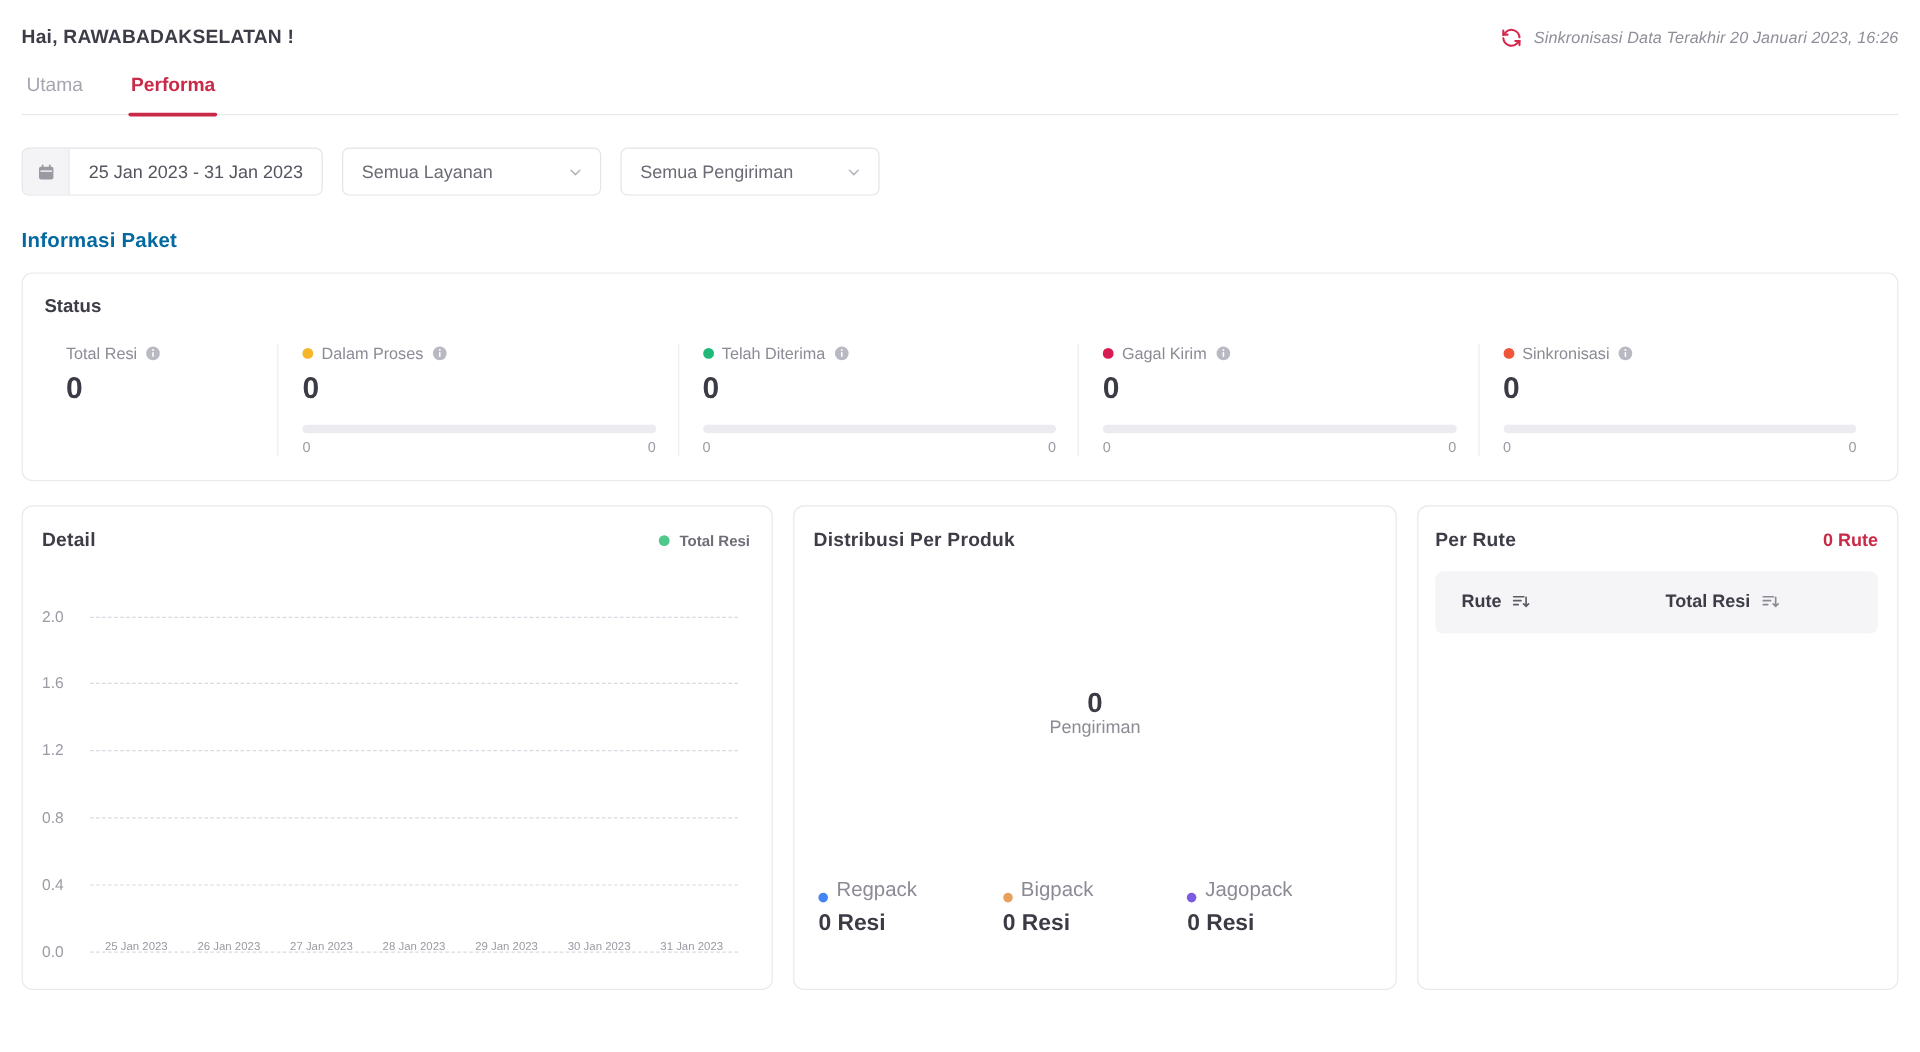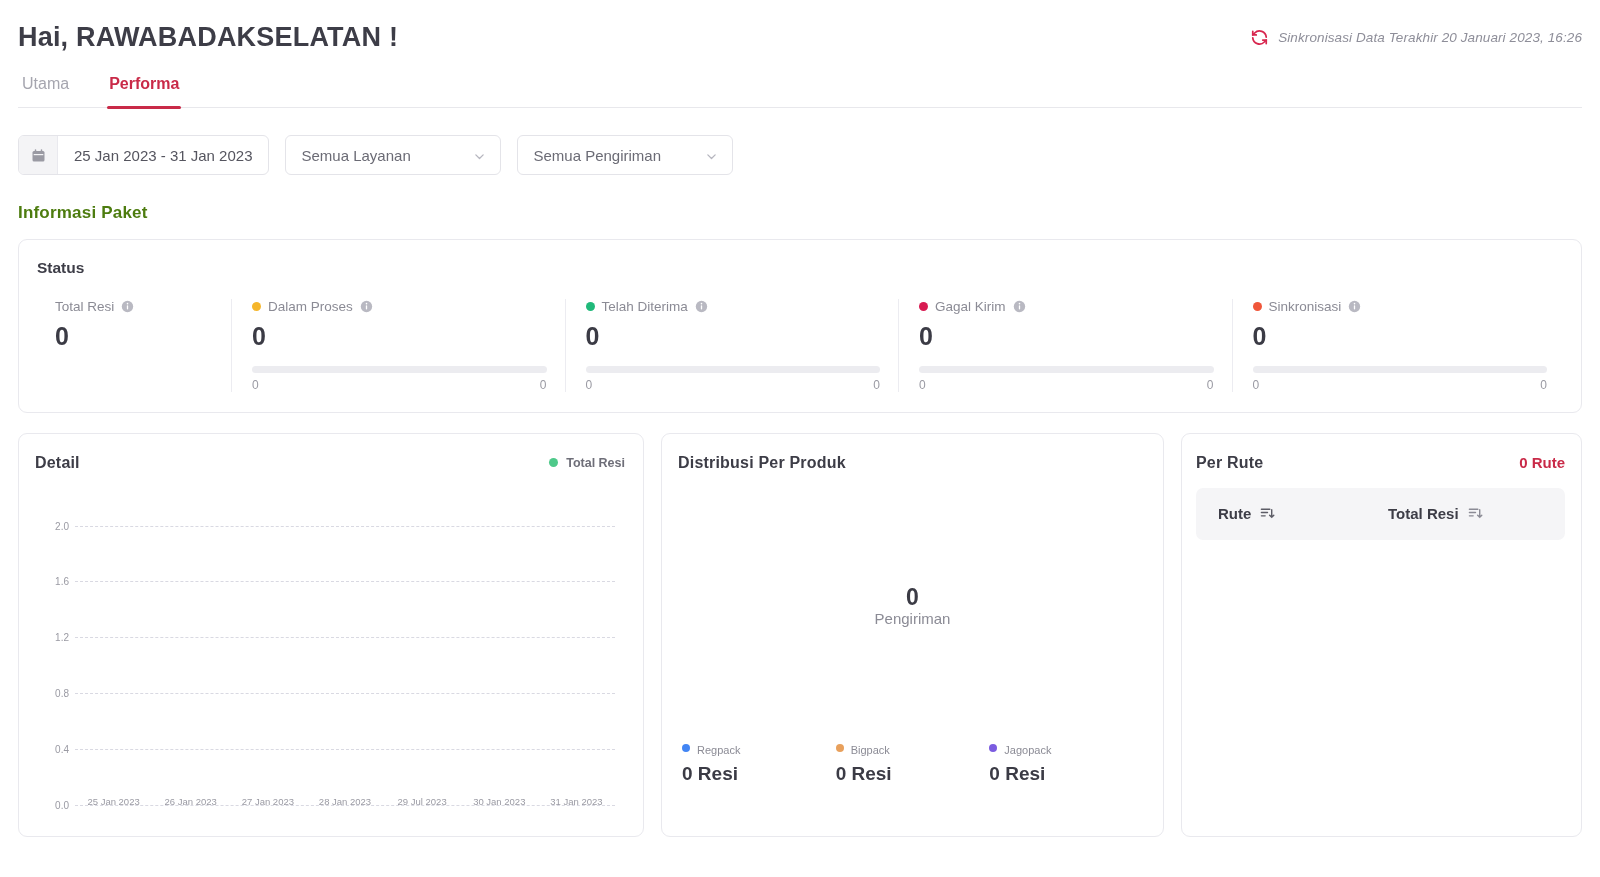--- a/index.html
+++ b/index.html
@@ -7,21 +7,21 @@
     width: 1600px; height: 877px;
     background: #ffffff;
     font-family: "Liberation Sans", sans-serif;
     color: #4a4a55;
     overflow: hidden;
   }
   .page { position: relative; width: 1600px; height: 877px; padding: 0 18px; }
 
   
   .header { display: flex; align-items: center; justify-content: space-between; padding-top: 22px; }
-  .greeting { font-size: 27px; font-weight: bold; color: #3d3d47; letter-spacing: .2px; }
+  .greeting { font-size: 16px; font-weight: bold; color: #3d3d47; letter-spacing: .2px; }
   .sync { display: flex; align-items: center; gap: 9px; }
   .sync-icon { width: 19px; height: 19px; display: block; }
   .sync-text { font-size: 13.5px; font-style: italic; color: #8e8e99; white-space: nowrap; letter-spacing: .1px; }
 
   
   .tabs { display: flex; gap: 36px; margin-top: 22px; border-bottom: 1px solid #e8e8ec; padding-left: 2px; }
   .tab { font-size: 16px; padding: 0 2px 14px 2px; color: #a6a6af; cursor: pointer; position: relative; font-weight: normal; }
   .tab.active { color: #c92a48; font-weight: bold; }
   .tab.active::after { content: ""; position: absolute; left: 0; right: 0; bottom: -1.5px; height: 3px; background: #c92a48; border-radius: 2px; }
 
@@ -30,21 +30,21 @@
   .daterange { display: flex; align-items: stretch; border: 1px solid #e4e4e9; border-radius: 6px; height: 40px; overflow: hidden; background: #fff; }
   .daterange .cal-box { width: 39px; background: #f4f4f6; display: flex; align-items: center; justify-content: center; border-right: 1px solid #e9e9ee; }
   .daterange .cal-box svg { display: block; }
   .daterange .dr-value { display: flex; align-items: center; padding: 0 16px; font-size: 15px; color: #55555f; white-space: nowrap; }
   .select { width: 216px; height: 40px; border: 1px solid #e4e4e9; border-radius: 6px; background: #fff;
             display: flex; align-items: center; justify-content: space-between; padding: 0 14px 0 15px; }
   .select span { font-size: 15px; color: #6b6b75; }
   .chev { width: 13px; height: 13px; display: block; }
 
   
-  .section-title { font-size: 17px; font-weight: bold; color: #4d7c0f; margin-top: 28px; letter-spacing: .2px; }
+  .section-title { font-size: 17px; font-weight: bold; color: #0369a1; margin-top: 28px; letter-spacing: .2px; }
 
   
   .card { border: 1px solid #e9e9ee; border-radius: 9px; background: #fff; }
   .status-card { margin-top: 16px; padding: 19px 16px 20px 16px; }
   .status-head { font-size: 15.5px; font-weight: bold; color: #3d3d47; padding: 0 0 0 2px; }
   .status-row { display: flex; margin-top: 22px; }
   .stat { flex: 1 1 0; padding: 0 18px 0 20px; min-width: 0; }
   .stat + .stat { border-left: 1px solid #ececf1; }
   .stat.first { flex: 0 0 196px; }
   .stat-label { display: flex; align-items: center; gap: 7px; font-size: 13.5px; color: #8b8b95; white-space: nowrap; }
@@ -61,33 +61,33 @@
   .p-dist   { width: 503px; flex: none; padding: 20px 16px 0 16px; }
   .p-rute   { flex: 1 1 auto; padding: 20px 16px 0 14px; }
   .panel-head { display: flex; align-items: center; justify-content: space-between; }
   .panel-title { font-size: 16px; font-weight: bold; color: #3d3d47; letter-spacing: .2px; }
   .legend-inline { display: flex; align-items: center; gap: 8px; font-size: 12.5px; font-weight: bold; color: #6e6e78; }
   .rute-count { font-size: 15px; font-weight: bold; color: #c92a48; }
 
   
   .chart { position: relative; margin-top: 14px; height: 330px; }
   .grid-row { position: absolute; left: 40px; right: 10px; height: 0; border-top: 1px dashed #d9d9e2; }
-  .ytick { position: absolute; left: 0; width: 34px; text-align: right; font-size: 10px; color: #9a9aa3; transform: translateY(-50%); }
+  .ytick { position: absolute; left: 0; width: 34px; font-size: 13px; color: #9a9aa3; transform: translateY(-50%); }
   .xaxis { position: absolute; left: 40px; right: 10px; bottom: 9px; display: flex; }
   .xtick { flex: 1 1 0; text-align: center; font-size: 9.5px; color: #9a9aa3; white-space: nowrap; }
 
   
   .donut-wrap { position: relative; height: 268px; display: flex; align-items: center; justify-content: center; }
   .donut { position: relative; width: 196px; height: 196px; border-radius: 50%; }
   .donut-center { text-align: center; }
   .donut-value { font-size: 23px; font-weight: bold; color: #3b3b45; line-height: 1.15; }
   .donut-label { font-size: 15px; color: #8b8b95; }
   .prod-legend { display: flex; padding: 0 4px; margin-top: 4px; }
   .prod { flex: 1 1 0; }
-  .prod-name { display: flex; align-items: flex-start; gap: 7px; font-size: 11px; color: #8b8b95; }
+  .prod-name { display: flex; align-items: flex-end; gap: 7px; font-size: 17px; color: #8b8b95; }
   .prod-val { font-size: 19px; font-weight: bold; color: #3b3b45; margin-top: 7px; }
 
   
   .rute-table-head { display: flex; align-items: center; background: #f5f5f7; border-radius: 7px; height: 52px; margin-top: 16px; padding: 0 6px; }
   .rute-th { display: flex; align-items: center; gap: 9px; font-size: 15px; font-weight: bold; color: #3d3d47; }
   .rute-th.col1 { width: 186px; padding-left: 16px; }
   .sort-icon { width: 15px; height: 15px; display: block; }
 </style>
 </head>
 <body>
@@ -270,21 +270,21 @@
         <div class="ytick" style="top:207px">0.8</div>
         <div class="grid-row" style="top:263px"></div>
         <div class="ytick" style="top:263px">0.4</div>
         <div class="grid-row" style="top:319px"></div>
         <div class="ytick" style="top:319px">0.0</div>
         <div class="xaxis">
           <span class="xtick">25 Jan 2023</span>
           <span class="xtick">26 Jan 2023</span>
           <span class="xtick">27 Jan 2023</span>
           <span class="xtick">28 Jan 2023</span>
-          <span class="xtick">29 Jul 2023</span>
+          <span class="xtick">29 Jan 2023</span>
           <span class="xtick">30 Jan 2023</span>
           <span class="xtick">31 Jan 2023</span>
         </div>
       </div>
     </div>
 
     <div class="panel p-dist">
       <div class="panel-head">
         <div class="panel-title">Distribusi Per Produk</div>
       </div>

